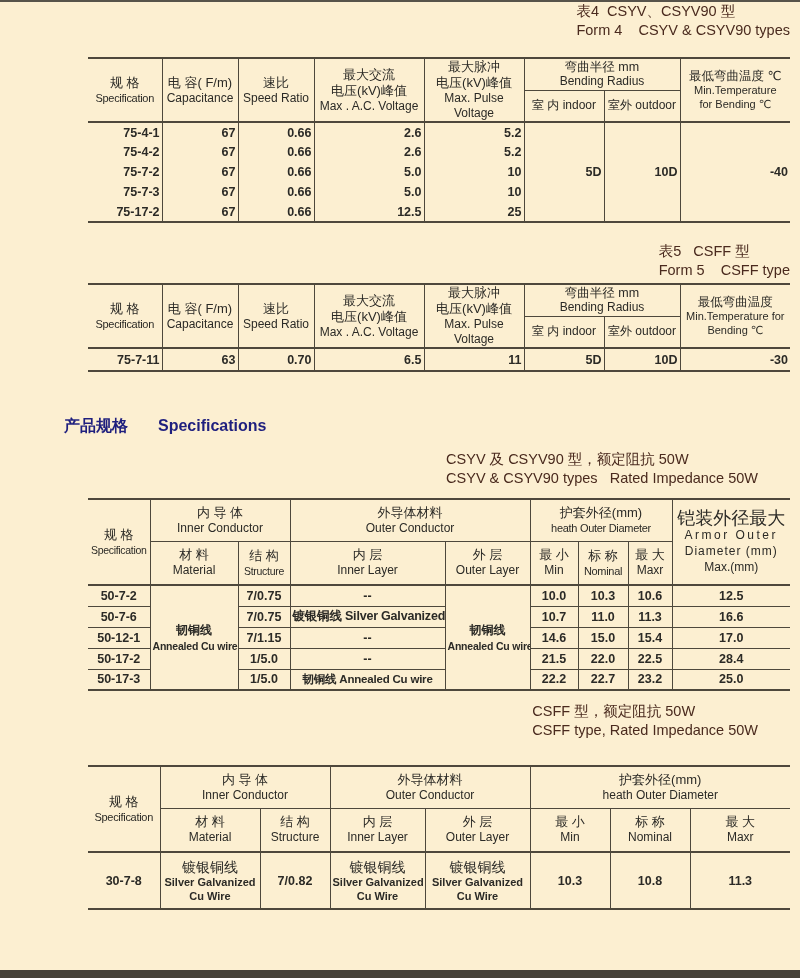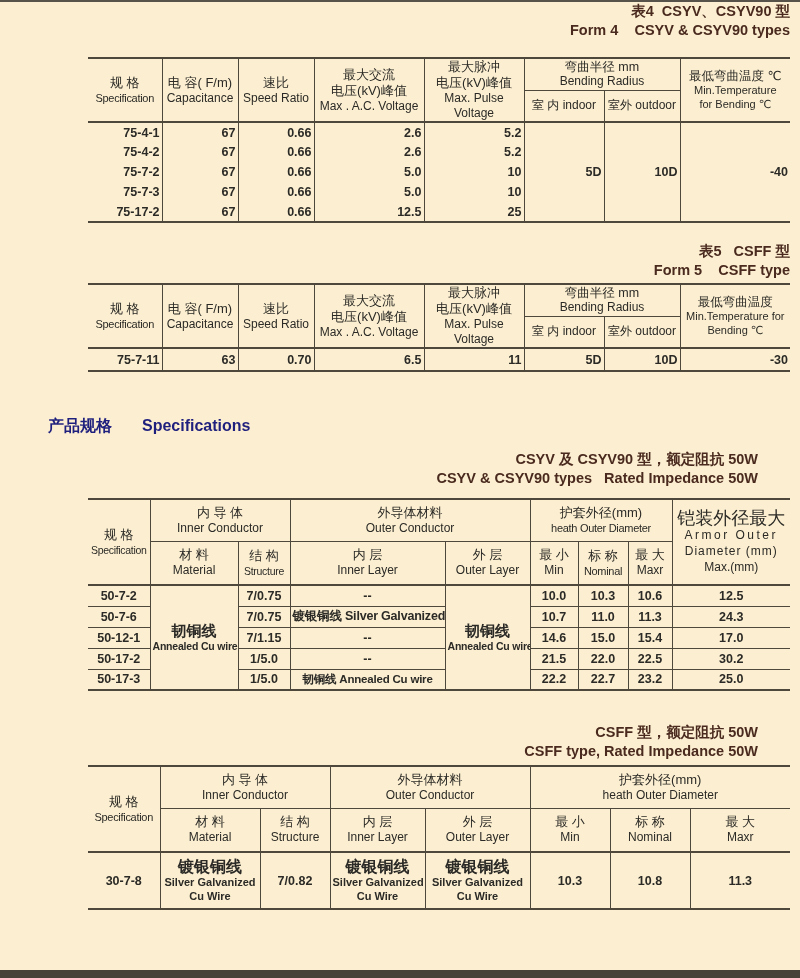--- a/index.html
+++ b/index.html
@@ -5,21 +5,21 @@
   html,body { margin:0; padding:0; }
   body {
     width:800px; height:978px; position:relative; overflow:hidden;
     background:#FCEFD1;
     font-family:"Liberation Sans","DejaVu Sans",sans-serif;
     color:#2B2A26;
   }
   .edge-top { position:absolute; top:0; left:0; width:800px; height:2px; background:#57534A; }
   .edge-bottom { position:absolute; bottom:0; left:0; width:800px; height:8px; background:#454239; }
 
-  .form-title { position:absolute; text-align:right; color:#4A2A1E; font-weight:bold;
+  .form-title { position:absolute; text-align:left; color:#4A2A1E; font-weight:normal;
                 font-size:14.5px; line-height:19px; }
   .form-title div { white-space:pre; }
 
   .section-title { position:absolute; color:#1F1F7E; font-weight:bold; font-size:16px; }
   .section-title .gap { display:inline-block; width:30px; }
 
   table.tbl { position:absolute; border-collapse:collapse; table-layout:fixed; width:702px;
               border-top:2px solid #4E483C; border-bottom:2px solid #4E483C; }
   table.tbl td { border:1px solid #4E483C; text-align:center; vertical-align:middle;
                  padding:0 2px; overflow:hidden; }
@@ -54,27 +54,27 @@
   .tbl-csff tr.hdr2 { height:44px; }
   .tbl-csff tr.data { height:57px; }
 
   td.armor-cell { text-align:left; padding-left:5px; }
   td.armor-cell div { white-space:nowrap; }
   .armor-l1 { font-size:18px; line-height:17px; }
   .armor-l2 { font-size:12px; line-height:16px; letter-spacing:2.5px; }
   .armor-l3 { font-size:12px; line-height:16px; letter-spacing:1px; }
   .armor-l4 { font-size:12px; line-height:16px; }
 
-  .merged .zh { font-size:15px; line-height:17px; }
+  .merged .zh { font-size:12px; line-height:17px; }
   .merged .en { font-size:10.5px; letter-spacing:-0.2px; white-space:nowrap; }
 
   td.mixed { font-size:10px; letter-spacing:-0.2px; font-weight:600; white-space:nowrap; }
 
   .wire3 div { white-space:nowrap; }
-  .wire3 .zh { font-size:16px; line-height:16px; font-weight:700; }
+  .wire3 .zh { font-size:14px; line-height:16px; font-weight:400; }
   .wire3 .en { font-size:11px; line-height:14px; font-weight:600; }
 </style>
 </head>
 <body>
 
 <div class="edge-top"></div>
 
 <div class="form-title" style="top:2px; right:10px;">
   <div>表4  CSYV、CSYV90 型</div>
   <div>Form 4    CSYV &amp; CSYV90 types</div>
@@ -230,21 +230,21 @@
     <td>0.70</td>
     <td>6.5</td>
     <td>11</td>
     <td>5D</td>
     <td>10D</td>
     <td>-30</td>
   </tr>
 </tbody>
   </table>
 
-<div class="section-title" style="left:48px; top:416px;">
+<div class="section-title" style="left:64px; top:416px;">
   <span>产品规格</span><span class="gap"></span><span>Specifications</span>
 </div>
 
 <div class="form-title" style="top:450px; right:42px;">
   <div>CSYV 及 CSYV90 型，额定阻抗 50W</div>
   <div>CSYV &amp; CSYV90 types   Rated Impedance 50W</div>
 </div>
 
 <table class="tbl tbl-csyv" style="left:88px; top:498px;">
   <colgroup>
@@ -330,53 +330,53 @@
     <td>10.6</td>
     <td>12.5</td>
   </tr>
   <tr class="data">
     <td>50-7-6</td>
     <td>7/0.75</td>
     <td class="mixed">镀银铜线 Silver Galvanized CuWire</td>
     <td>10.7</td>
     <td>11.0</td>
     <td>11.3</td>
-    <td>24.3</td>
+    <td>16.6</td>
   </tr>
   <tr class="data">
     <td>50-12-1</td>
     <td>7/1.15</td>
     <td>--</td>
     <td>14.6</td>
     <td>15.0</td>
     <td>15.4</td>
     <td>17.0</td>
   </tr>
   <tr class="data">
     <td>50-17-2</td>
     <td>1/5.0</td>
     <td>--</td>
     <td>21.5</td>
     <td>22.0</td>
     <td>22.5</td>
-    <td>30.2</td>
+    <td>28.4</td>
   </tr>
   <tr class="data">
     <td>50-17-3</td>
     <td>1/5.0</td>
     <td class="mixed" style="font-size:11.5px;">韧铜线 Annealed Cu wire</td>
     <td>22.2</td>
     <td>22.7</td>
     <td>23.2</td>
     <td>25.0</td>
   </tr>
 </tbody>
   </table>
 
-<div class="form-title" style="top:723px; right:42px;">
+<div class="form-title" style="top:702px; right:42px;">
   <div>CSFF 型，额定阻抗 50W</div>
   <div>CSFF type, Rated Impedance 50W</div>
 </div>
 
 <table class="tbl tbl-csff" style="left:88px; top:765px;">
   <colgroup>
     <col style="width:72px">
       <col style="width:100px">
       <col style="width:70px">
       <col style="width:95px">

